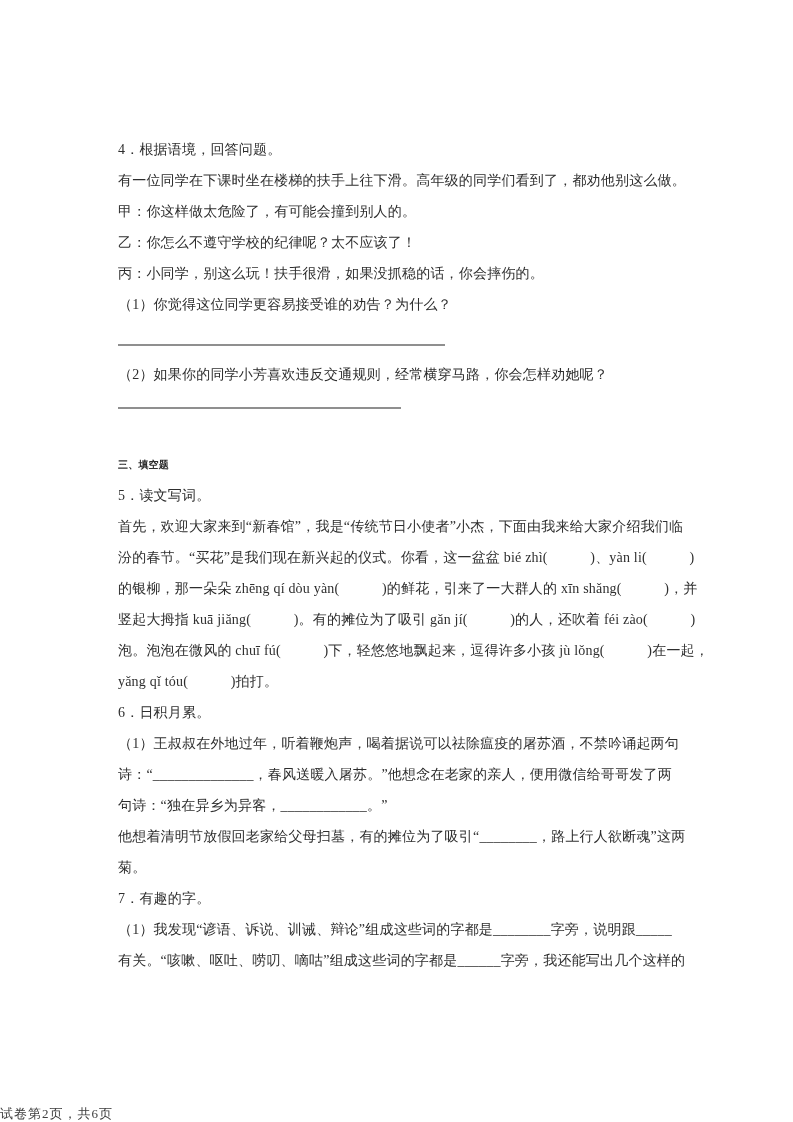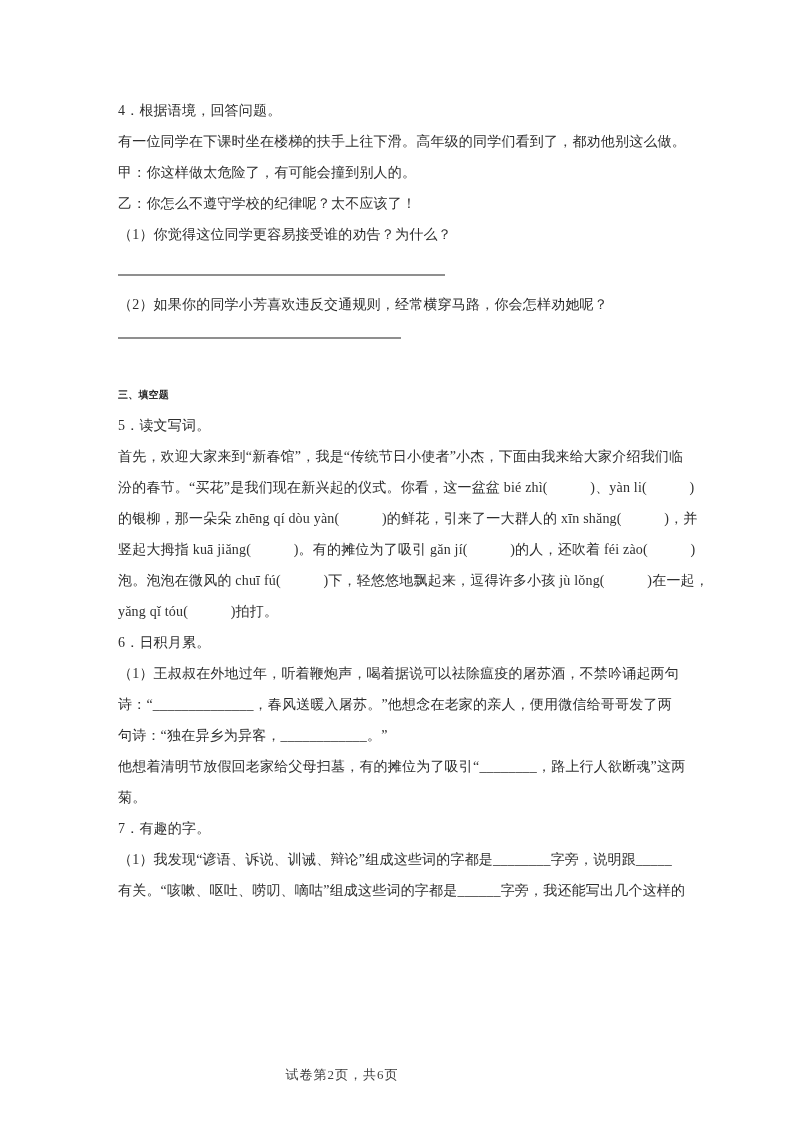--- a/index.html
+++ b/index.html
@@ -18,55 +18,55 @@
   .page {
     width: 793px;
     height: 1122px;
     background: #ffffff;
     position: relative;
   }
   .doc-body {
     padding: 95px 18px 0 118px;
     font-size: 14px;
     line-height: 31px;
+    margin-top: 39px;
   }
   .line {
     white-space: pre;
     height: 31px;
     letter-spacing: 0.2px;
   }
   .line.bold {
     font-weight: bold;
     font-size: 10px;
   }
   .rule {
     height: 2px;
     background: #8f8f8f;
   }
   .footer {
     position: absolute;
     top: 1066px;
     left: 0;
     width: 630px;
-    text-align: center;
     font-size: 13px;
     color: #3d3d3d;
     letter-spacing: 1px;
-    padding-left: 27px;
   }
 </style>
 </head>
 <body>
 
 <div class="page">
   <div class="doc-body">
       <div class="line">4．根据语境，回答问题。</div>
       <div class="line">有一位同学在下课时坐在楼梯的扶手上往下滑。高年级的同学们看到了，都劝他别这么做。</div>
       <div class="line">甲：你这样做太危险了，有可能会撞到别人的。</div>
       <div class="line">乙：你怎么不遵守学校的纪律呢？太不应该了！</div>
+      <div class="line">丙：小同学，别这么玩！扶手很滑，如果没抓稳的话，你会摔伤的。</div>
       <div class="line">（1）你觉得这位同学更容易接受谁的劝告？为什么？</div>
       <div class="rule" style="width: 327px; margin-top: 24px;"></div>
       <div class="line" style="margin-top: 13px;">（2）如果你的同学小芳喜欢违反交通规则，经常横穿马路，你会怎样劝她呢？</div>
       <div class="rule" style="width: 283px; margin-top: 17px;"></div>
       <div class="line bold" style="margin-top: 40px;">三、填空题</div>
       <div class="line">5．读文写词。</div>
       <div class="line">首先，欢迎大家来到“新春馆”，我是“传统节日小使者”小杰，下面由我来给大家介绍我们临</div>
       <div class="line">汾的春节。“买花”是我们现在新兴起的仪式。你看，这一盆盆 bié zhì(　　　)、yàn li(　　　)</div>
       <div class="line">的银柳，那一朵朵 zhēng qí dòu yàn(　　　)的鲜花，引来了一大群人的 xīn shǎng(　　　)，并</div>
       <div class="line">竖起大拇指 kuā jiǎng(　　　)。有的摊位为了吸引 gǎn jí(　　　)的人，还吹着 féi zào(　　　)</div>

